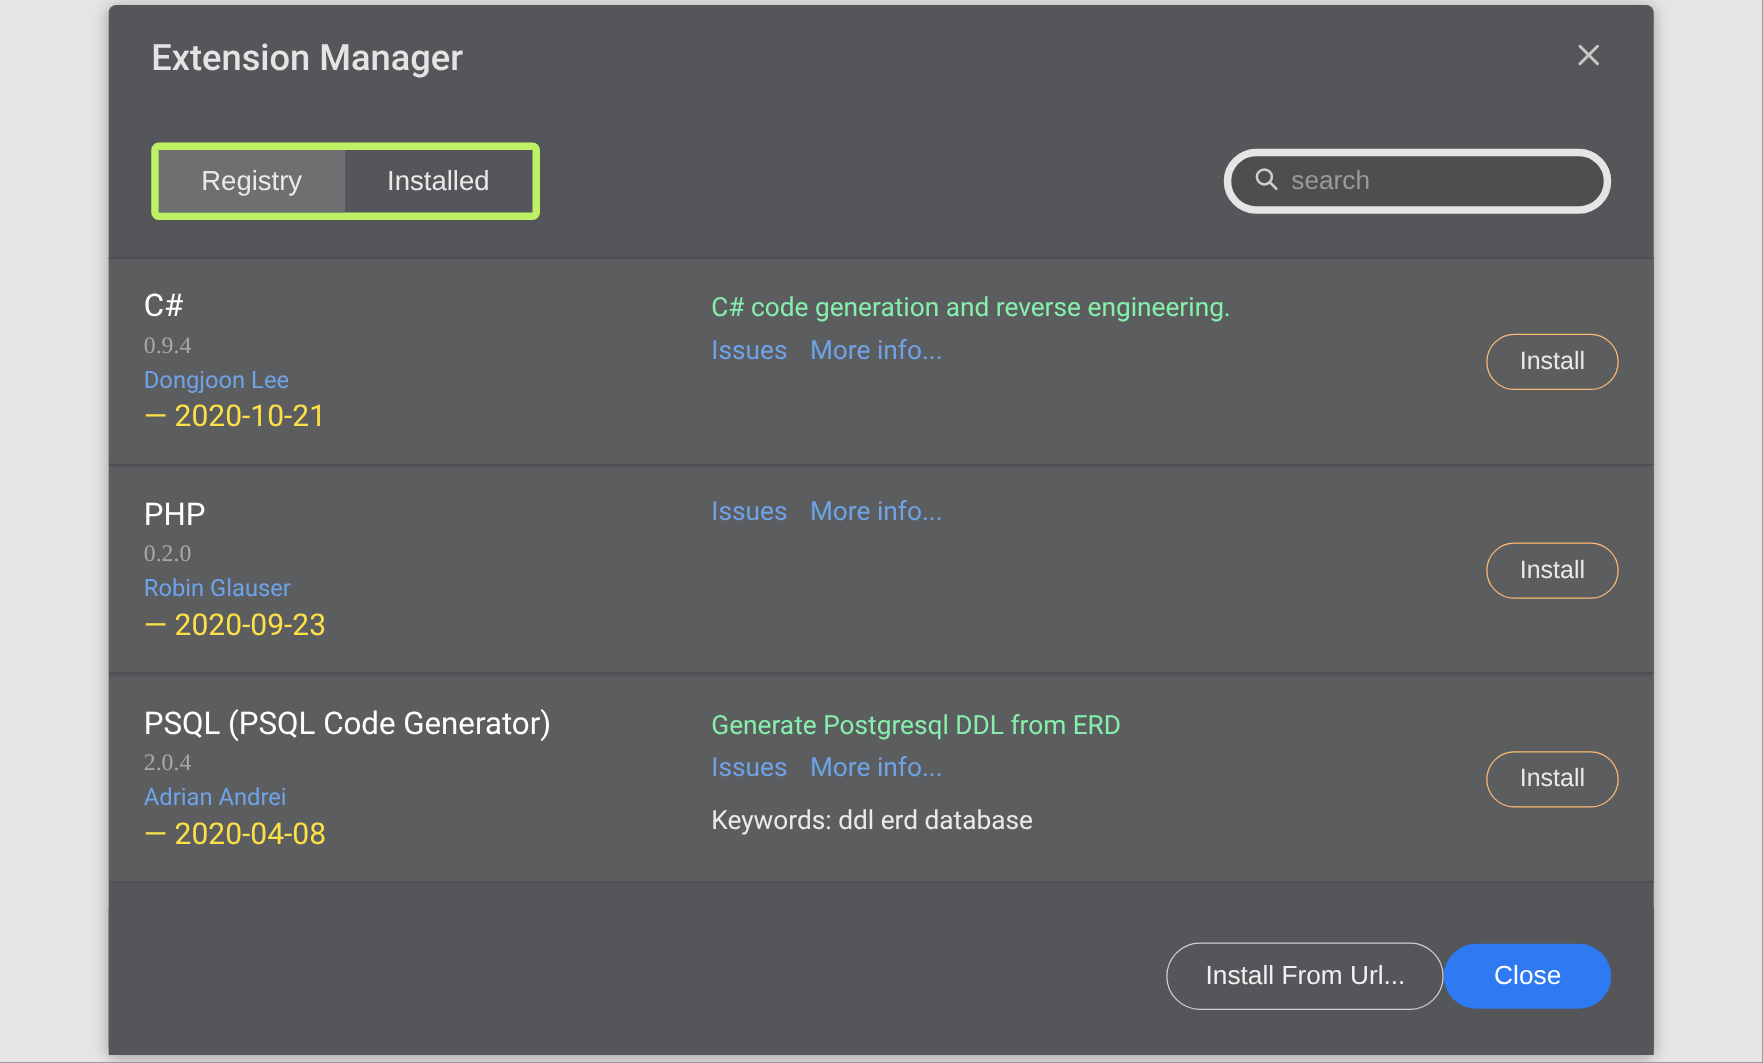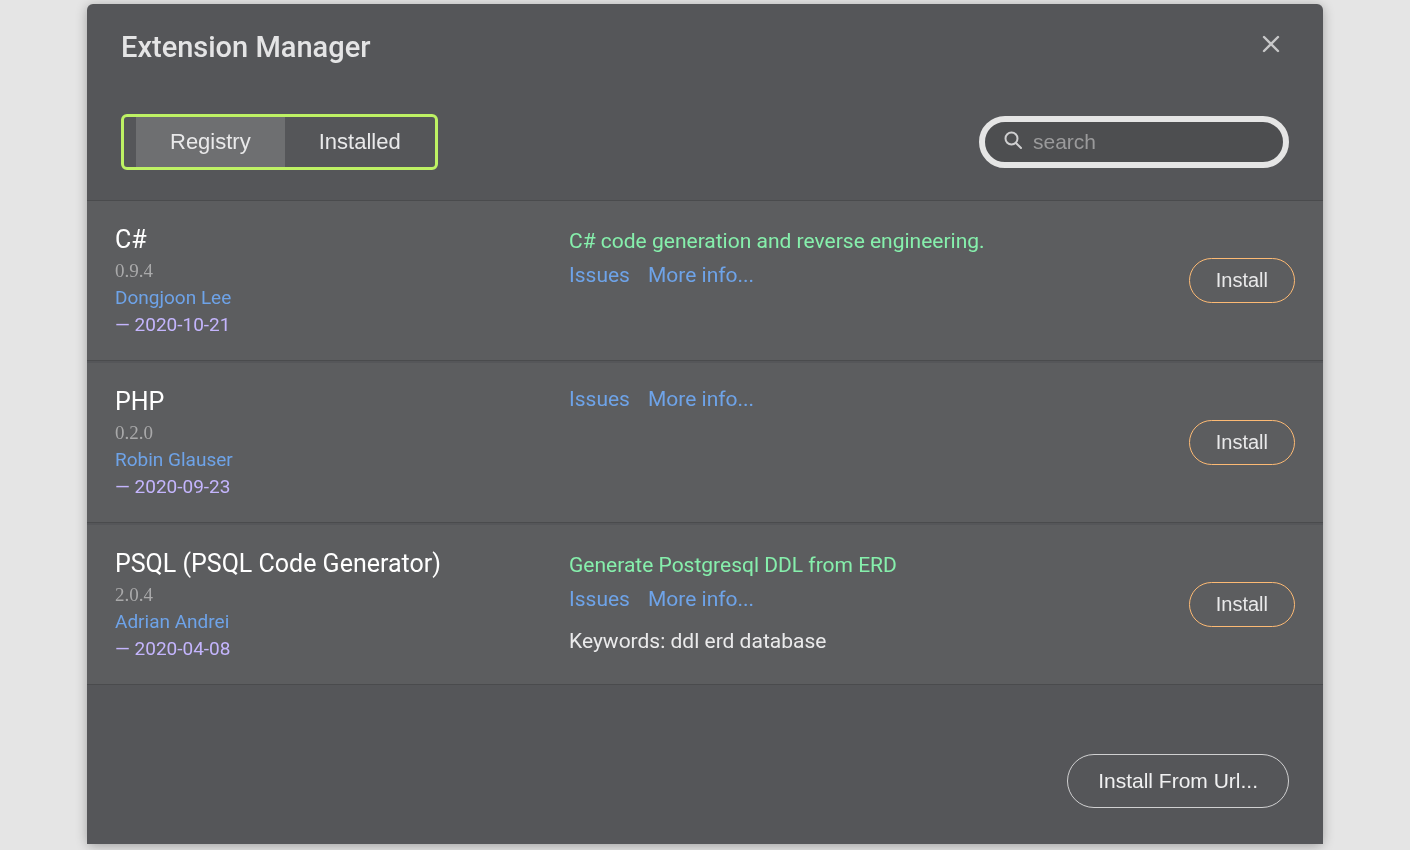--- a/index.html
+++ b/index.html
@@ -44,24 +44,23 @@
     line-height: 1;
   }
   .toolbar {
     display: flex;
     align-items: center;
     justify-content: space-between;
     padding: 50px 34px 30px 34px;
   }
   .tabs {
     display: inline-flex;
-    border: 3px solid #bef264;
+    border: 6px solid #bef264;
     border-radius: 6px;
     overflow: hidden;
-    padding-left: 12px;
   }
   .tab {
     padding: 12px 34px;
     font-size: 22px;
     color: #e9e9ea;
     cursor: pointer;
     background: transparent;
     border: none;
   }
   .tab.active {
@@ -119,22 +118,22 @@
     margin-bottom: 4px;
     font-family: Liberation Serif, serif;
   }
   .ext-author {
     font-size: 19px;
     color: #6ea3e8;
     margin-bottom: 4px;
     cursor: pointer;
   }
   .ext-date {
-    font-size: 19px;
-    color: #c4b5fd;
+    font-size: 24px;
+    color: #fde047;
   }
   .row-mid {
     flex: 1;
   }
   .ext-desc {
     font-size: 21px;
     color: #86efac;
     line-height: 1.6;
     margin-bottom: 4px;
     max-width: 570px;
@@ -282,15 +281,16 @@
       </div>
       <div class="row-right">
         <button class="btn">Install</button>
       </div>
     </div>
 
   </div>
 
   <div class="footer">
     <button class="btn-outline">Install From Url...</button>
+    <button class="btn-primary">Close</button>
   </div>
 
 </div>
 
 </body></html>

